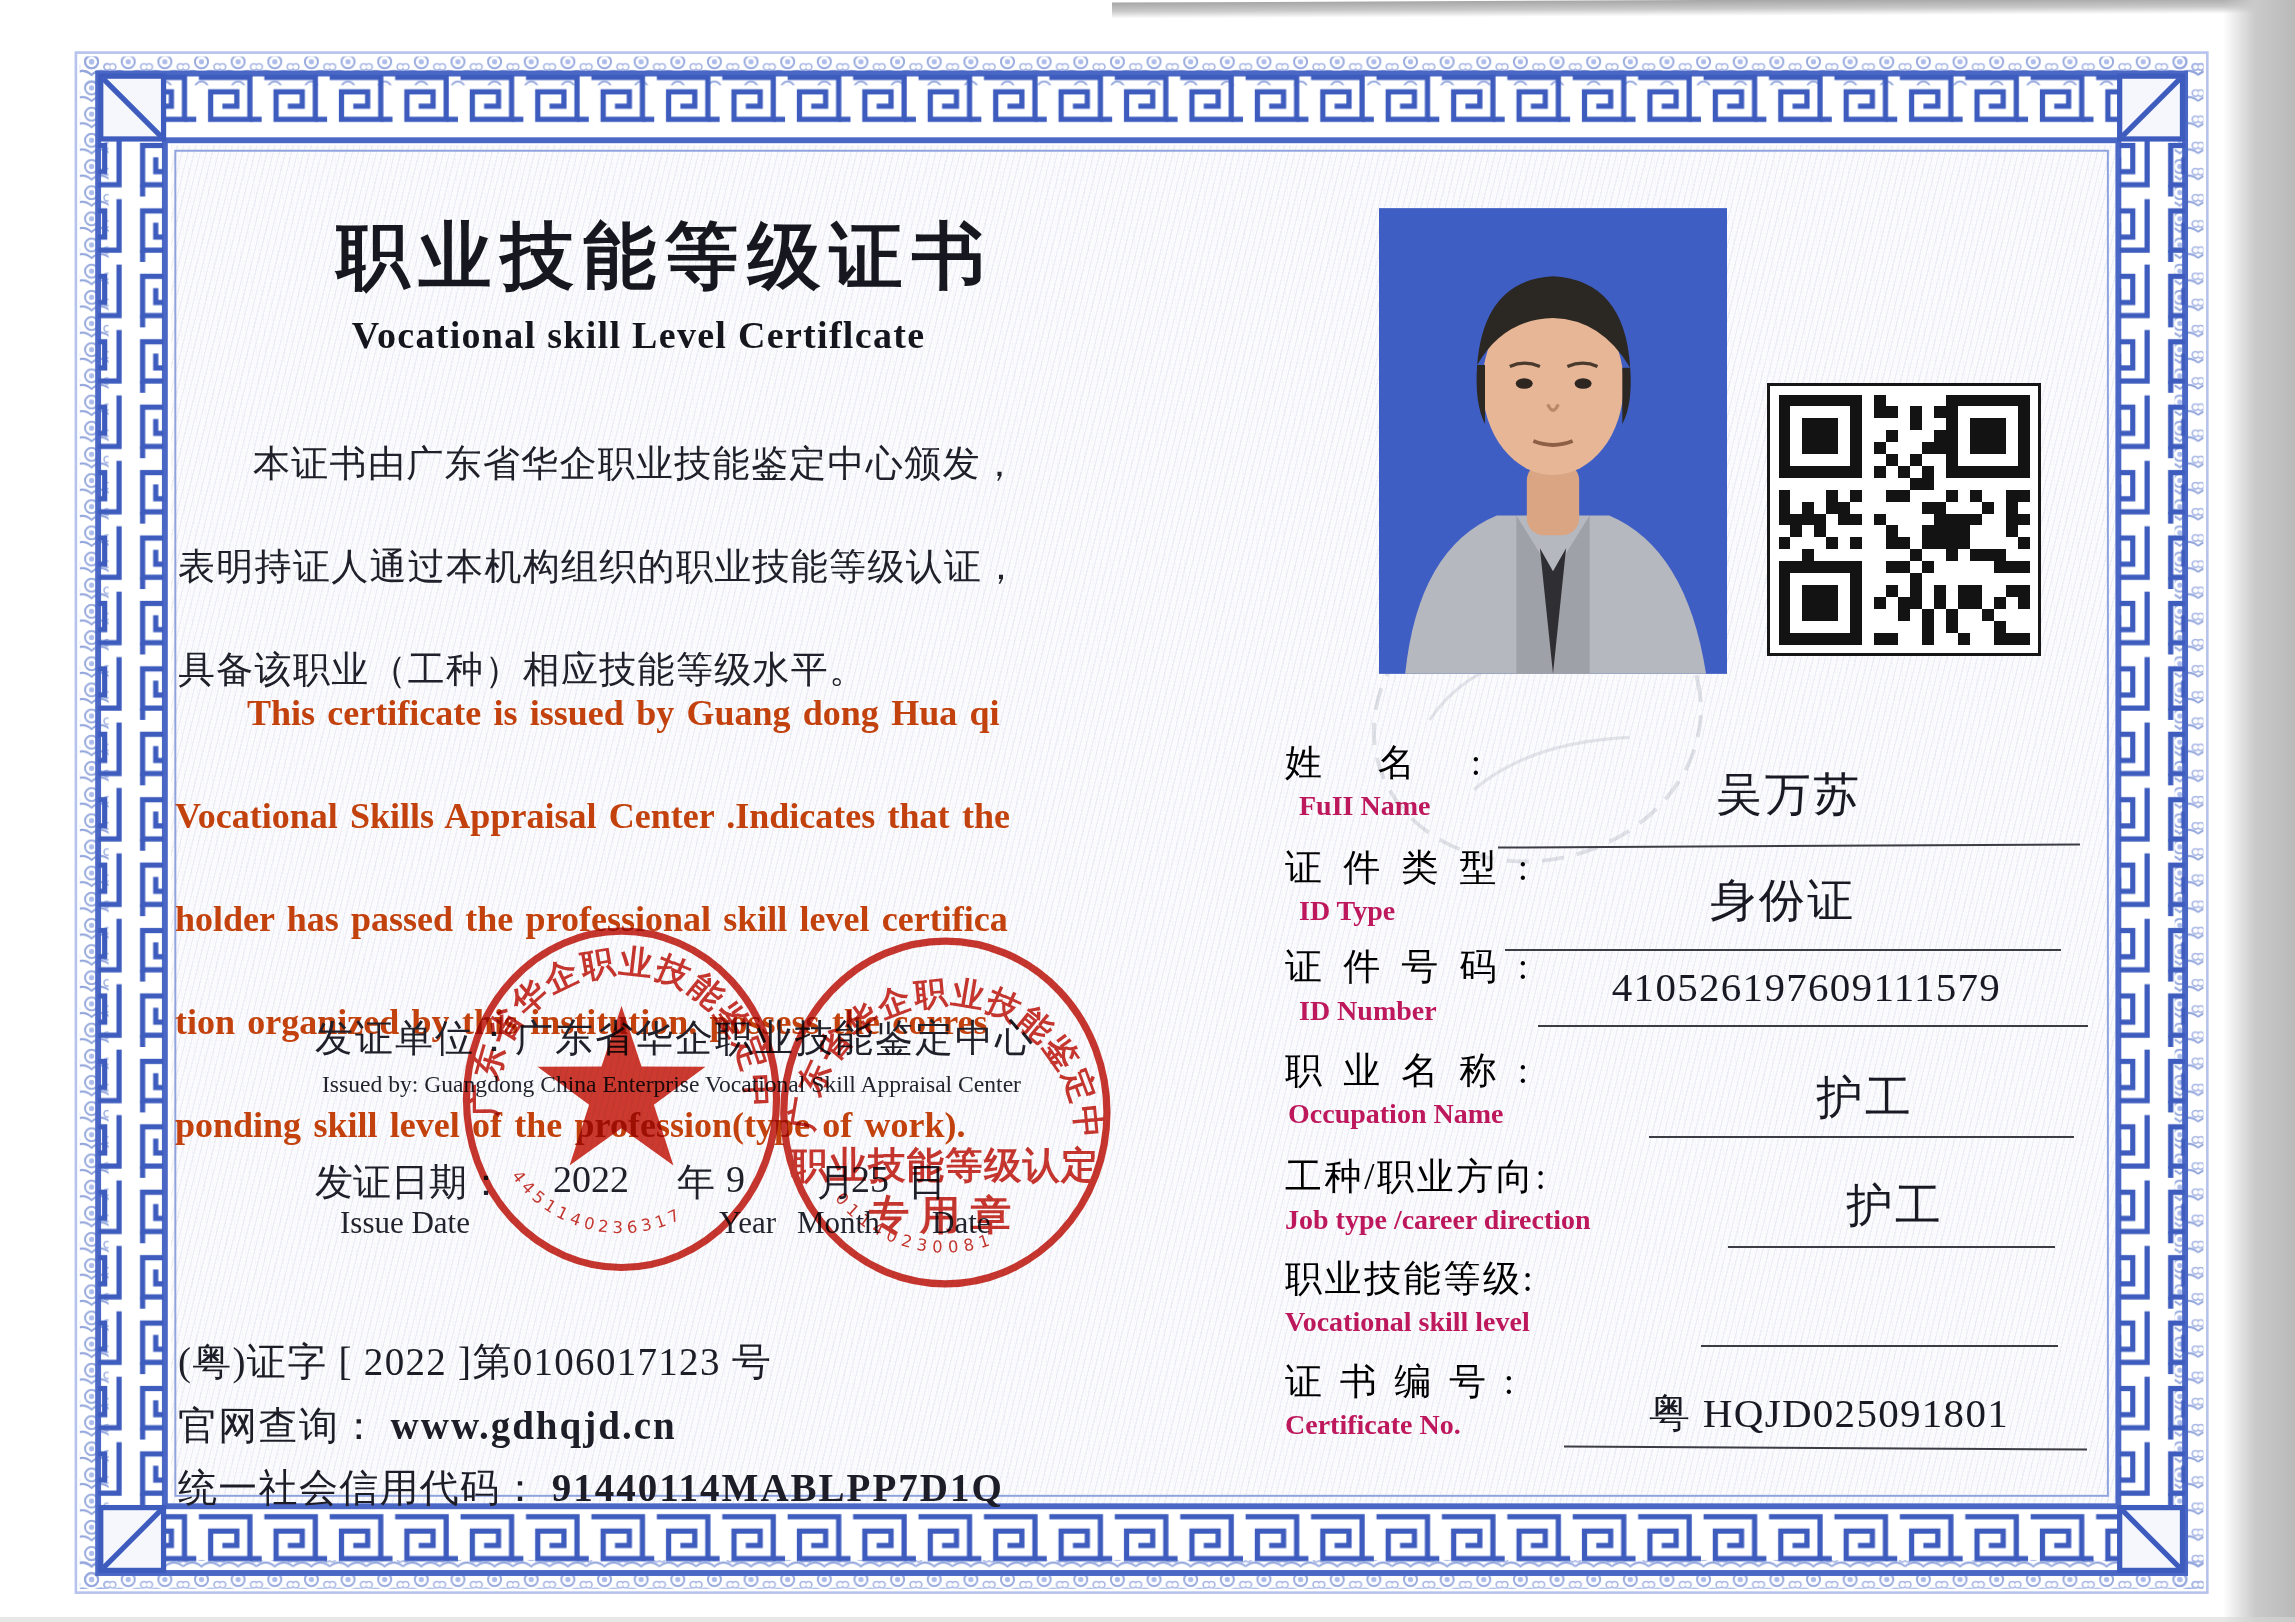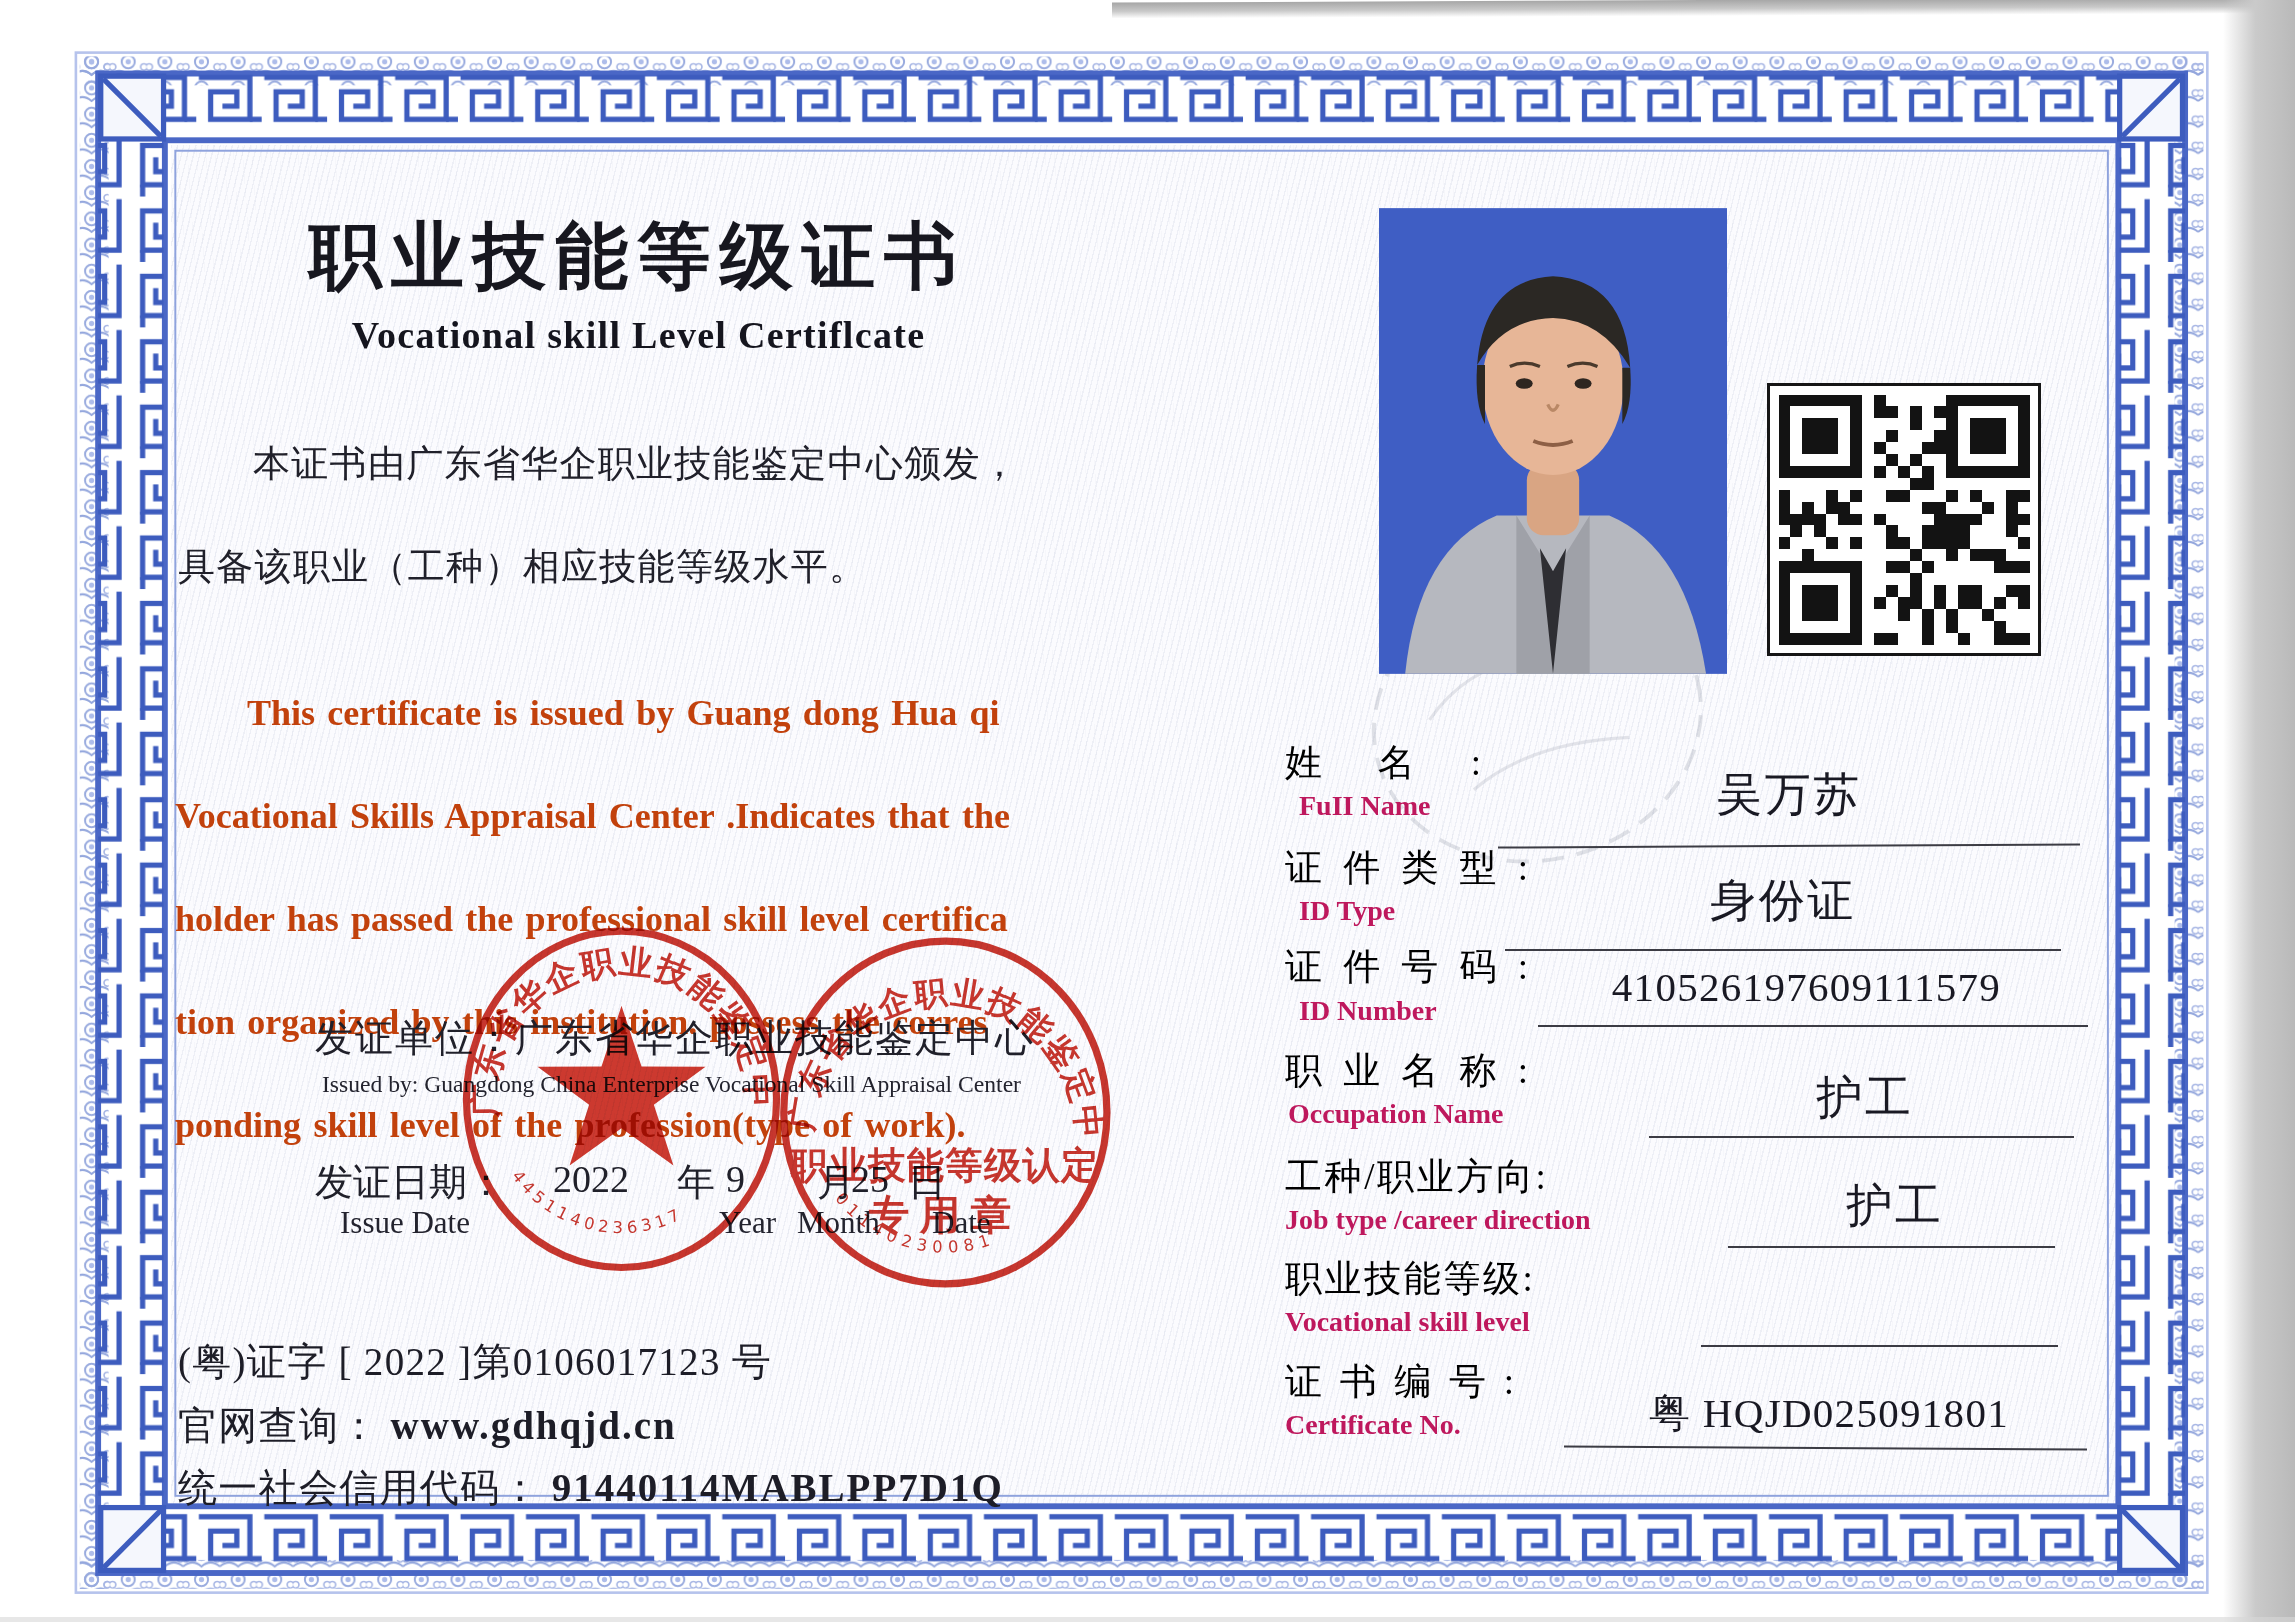--- a/index.html
+++ b/index.html
@@ -17,21 +17,21 @@
       background:
         repeating-linear-gradient(104deg, rgba(120,135,175,0.10) 0 1.3px, rgba(255,255,255,0) 1.3px 5.9px),
         repeating-linear-gradient(86deg, rgba(150,160,190,0.05) 0 0.7px, rgba(255,255,255,0) 0.7px 9.2px),
         #fbfbfe;}
   svg{position:absolute;left:0;top:0;}
   #frame-svg{z-index:1;}
   .content{position:absolute;z-index:2;}
   #stamps-svg{z-index:3;mix-blend-mode:multiply;pointer-events:none;}
 
   
-  .title-cn{left:281px;top:208px;width:713px;text-align:center;font-size:73px;font-weight:700;
+  .title-cn{left:281px;top:208px;width:713px;text-align:right;font-size:73px;font-weight:700;
             letter-spacing:9.2px;color:#17171f;}
   .title-en{left:249px;top:313px;width:779px;text-align:center;font-size:38px;font-weight:700;
             letter-spacing:1.3px;color:#15151e;}
   .intro-cn{left:178px;top:412px;width:968px;font-size:37px;line-height:103px;color:#20202a;letter-spacing:1.3px;}
   .intro-cn .indent{text-indent:75px;}
   .intro-en{left:175px;top:662px;width:975px;font-size:36px;line-height:103px;font-weight:600;
             word-spacing:3.3px;color:#c2410c;}
   .issuer-cn{left:315px;top:1013px;font-size:38px;letter-spacing:2px;color:#20202a;}
   .issuer-en{left:322px;top:1071px;font-size:23.6px;color:#23232e;}
   .date-row{font-size:38px;color:#20202a;}
@@ -110,20 +110,21 @@
       <ellipse cx="2350" cy="1100" rx="252" ry="214" fill="none" stroke="#a3a8b5" stroke-width="6" stroke-dasharray="34 20"></ellipse>
       <path d="M2190 1060 Q2280 980 2420 1010 M2230 1180 Q2330 1130 2480 1160" fill="none" stroke="#b0b4c0" stroke-width="5"></path>
     </g>
   </svg>
 
   <div class="content title-cn">职业技能等级证书</div>
   <div class="content title-en">Vocational skill Level  Certiflcate</div>
 
   <div class="content intro-cn">
     <div class="indent">本证书由广东省华企职业技能鉴定中心颁发，</div>
+    <div>表明持证人通过本机构组织的职业技能等级认证，</div>
     <div>具备该职业（工种）相应技能等级水平。</div>
   </div>
 
   <div class="content intro-en">
     <div style="text-indent:72px">This certificate is issued by Guang dong Hua qi</div>
     <div>Vocational Skills Appraisal Center .Indicates that the</div>
     <div>holder has passed the professional skill level certifica</div>
     <div>tion organized by this institution. possess the corres</div>
     <div>ponding  skill level of the profession(type of  work).</div>
   </div>

